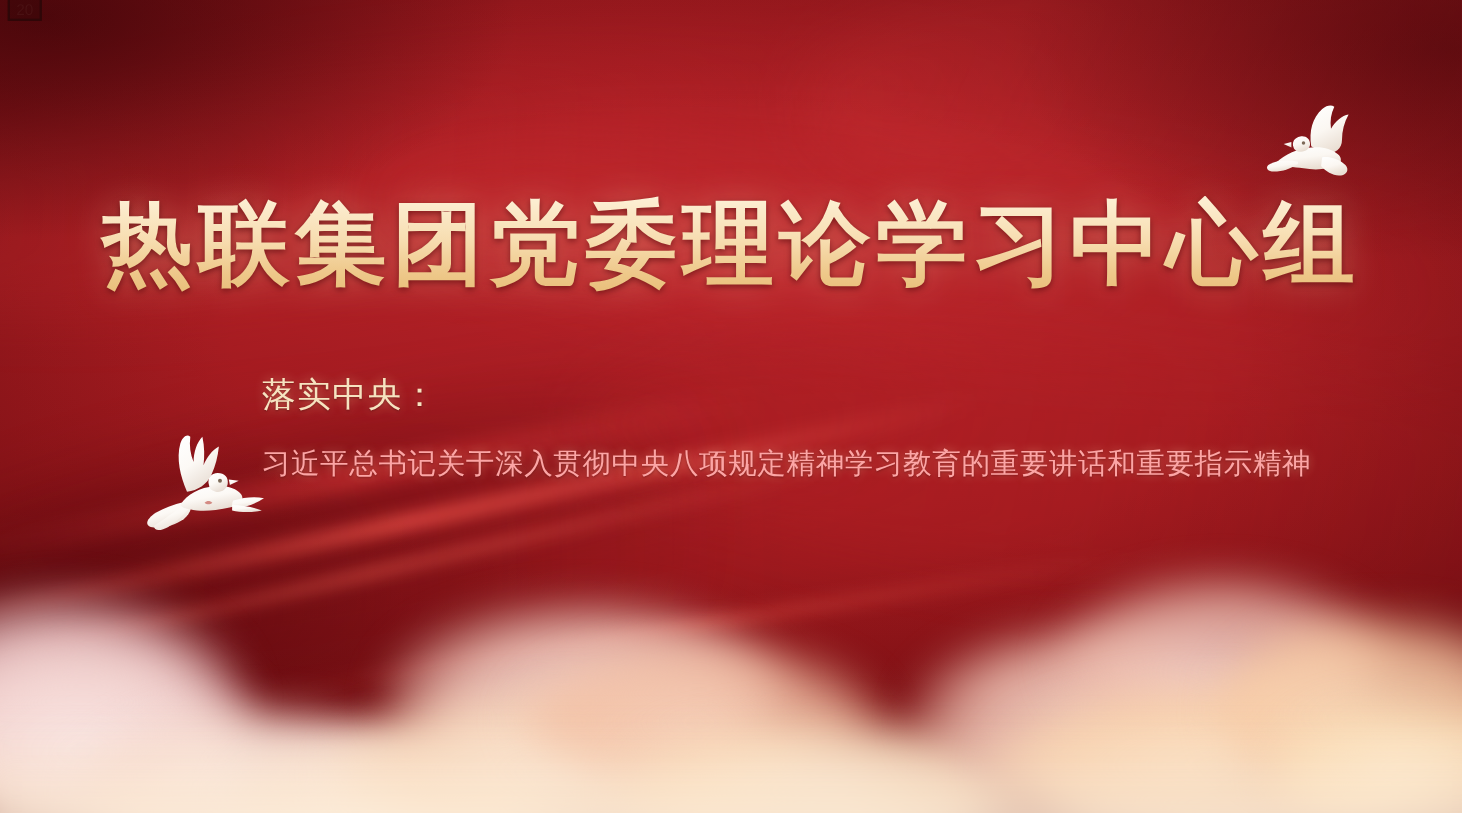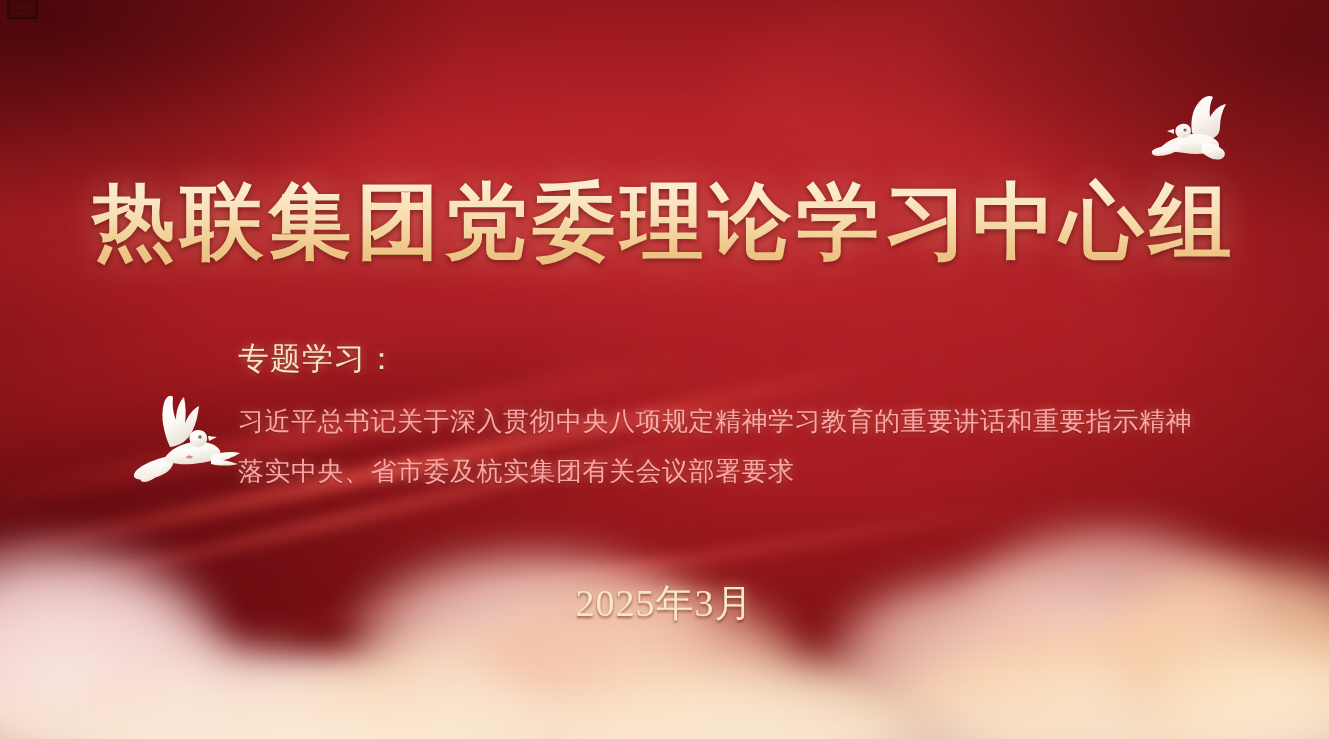--- a/index.html
+++ b/index.html
@@ -263,22 +263,20 @@
         <path d="M99 74 C108 74 118 76 126 79 C118 81 107 81 99 79 Z"></path>
       </g>
       <ellipse cx="88" cy="52" rx="1.8" ry="1.8" fill="#7d6a58"></ellipse>
       <path d="M74 72 C76 70 79 70 81 72 C79 74 76 74 74 72 Z" fill="#c86a62" opacity="0.75"></path>
     </svg>
   </div>
 
   <div class="title">热联集团党委理论学习中心组</div>
 
   <div class="subtitle-block">
-    <div class="sub-label">专题学习：</div>
+    <div class="sub-label">落实中央：</div>
     <div class="sub-line">习近平总书记关于深入贯彻中央八项规定精神学习教育的重要讲话和重要指示精神</div>
-    <div class="sub-line">落实中央、省市委及杭实集团有关会议部署要求</div>
-  </div>
-
-  <div class="date">2025年3月</div>
+  </div>
+
 
   <div class="page-badge">20</div>
 
 </div>
 
 </body></html>

